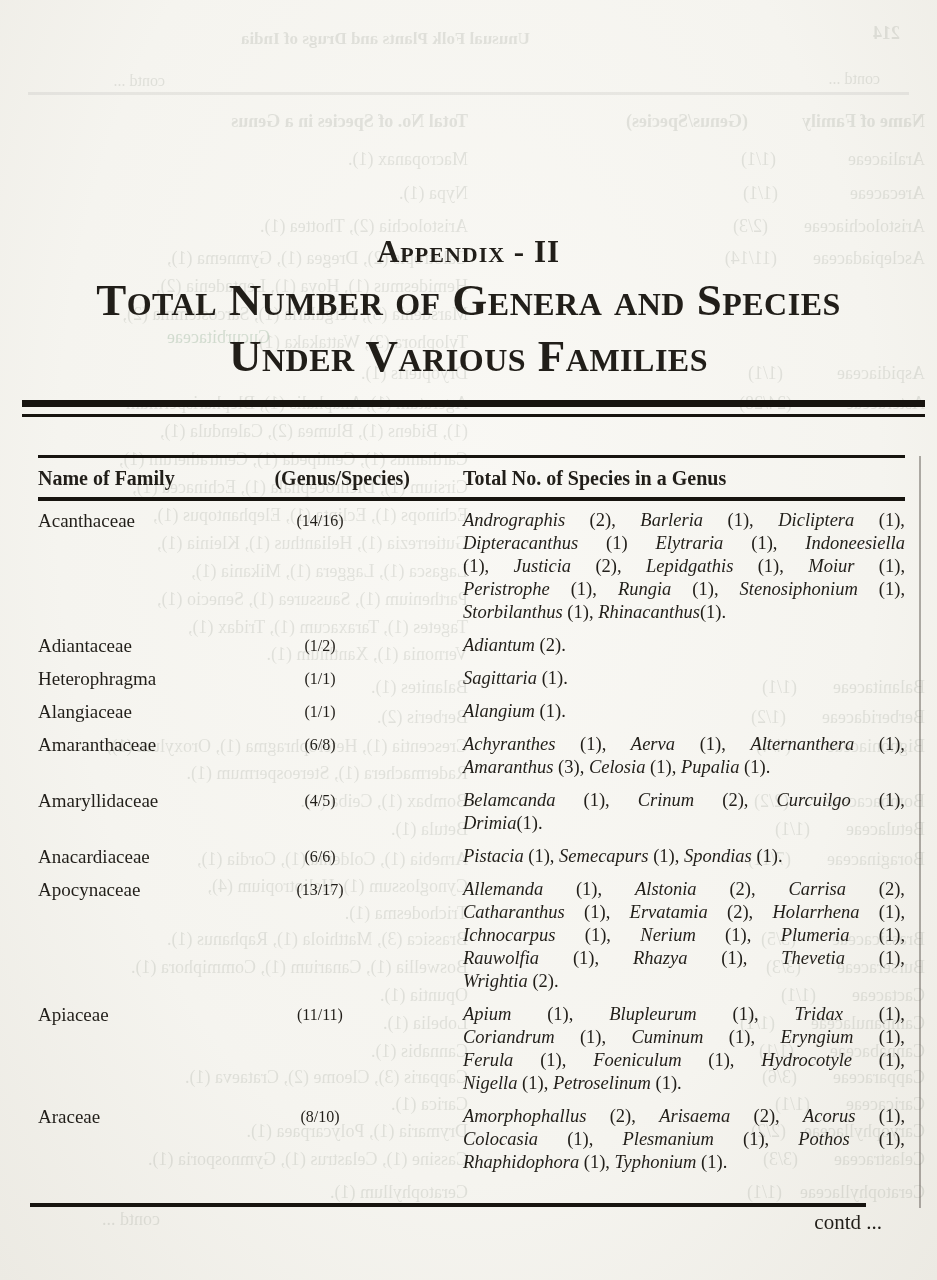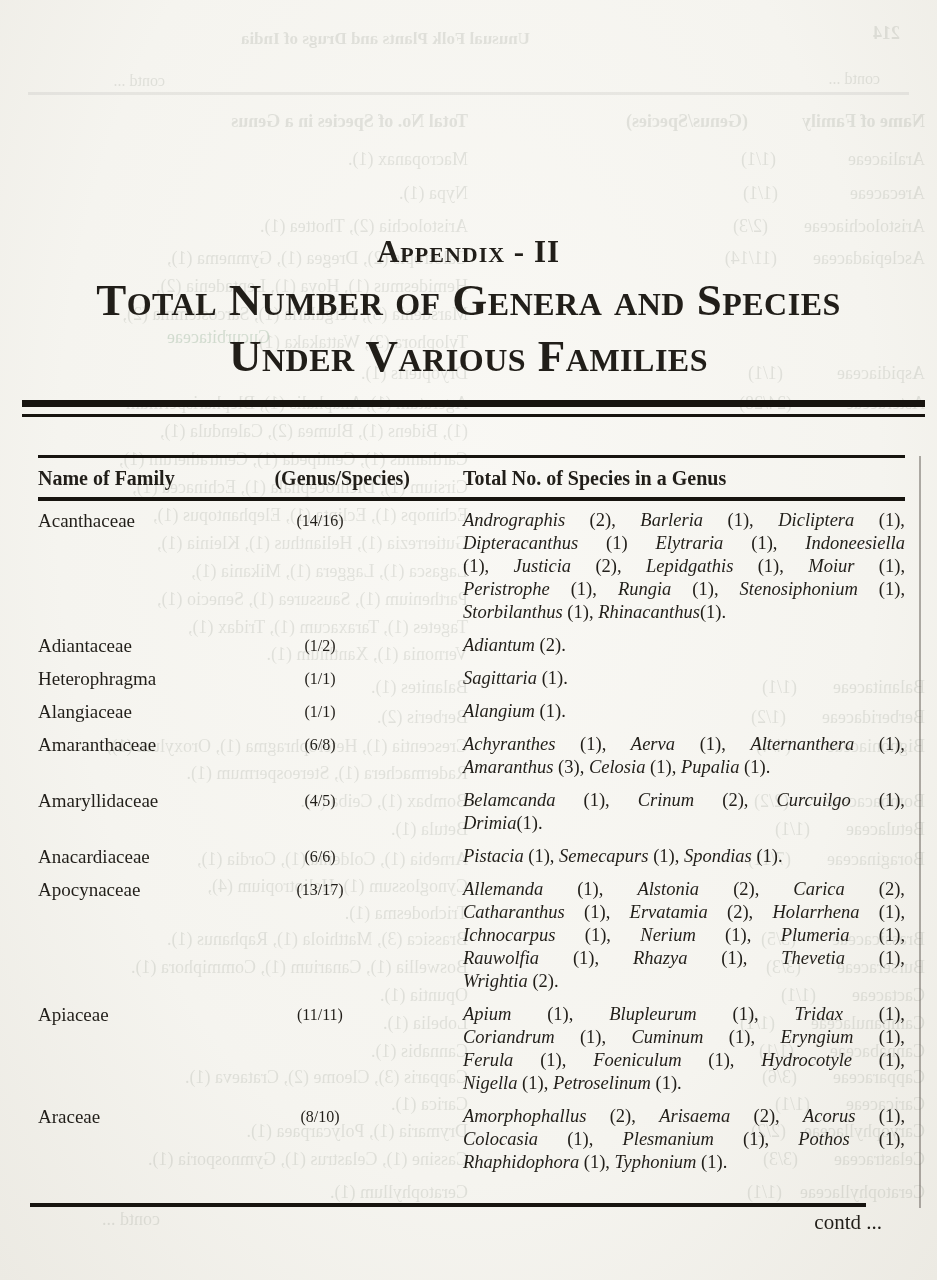--- a/index.html
+++ b/index.html
@@ -196,21 +196,21 @@
           <div class="cell-family">Anacardiaceae</div>
           <div class="cell-ratio">(6/6)</div>
           <div class="cell-species">
             <div class="sline"><i>Pistacia</i> (1), <i>Semecapurs</i> (1), <i>Spondias</i> (1).</div>
           </div>
         </div>
         <div class="trow">
           <div class="cell-family">Apocynaceae</div>
           <div class="cell-ratio">(13/17)</div>
           <div class="cell-species">
-            <div class="sline"><i>Allemanda</i> (1), <i>Alstonia</i> (2), <i>Carica</i> (2),</div>
+            <div class="sline"><i>Allemanda</i> (1), <i>Alstonia</i> (2), <i>Carrisa</i> (2),</div>
             <div class="sline"><i>Catharanthus</i> (1), <i>Ervatamia</i> (2), <i>Holarrhena</i> (1),</div>
             <div class="sline"><i>Ichnocarpus</i> (1), <i>Nerium</i> (1), <i>Plumeria</i> (1),</div>
             <div class="sline"><i>Rauwolfia</i> (1), <i>Rhazya</i> (1), <i>Thevetia</i> (1),</div>
             <div class="sline"><i>Wrightia</i> (2).</div>
           </div>
         </div>
         <div class="trow">
           <div class="cell-family">Apiaceae</div>
           <div class="cell-ratio">(11/11)</div>
           <div class="cell-species">

